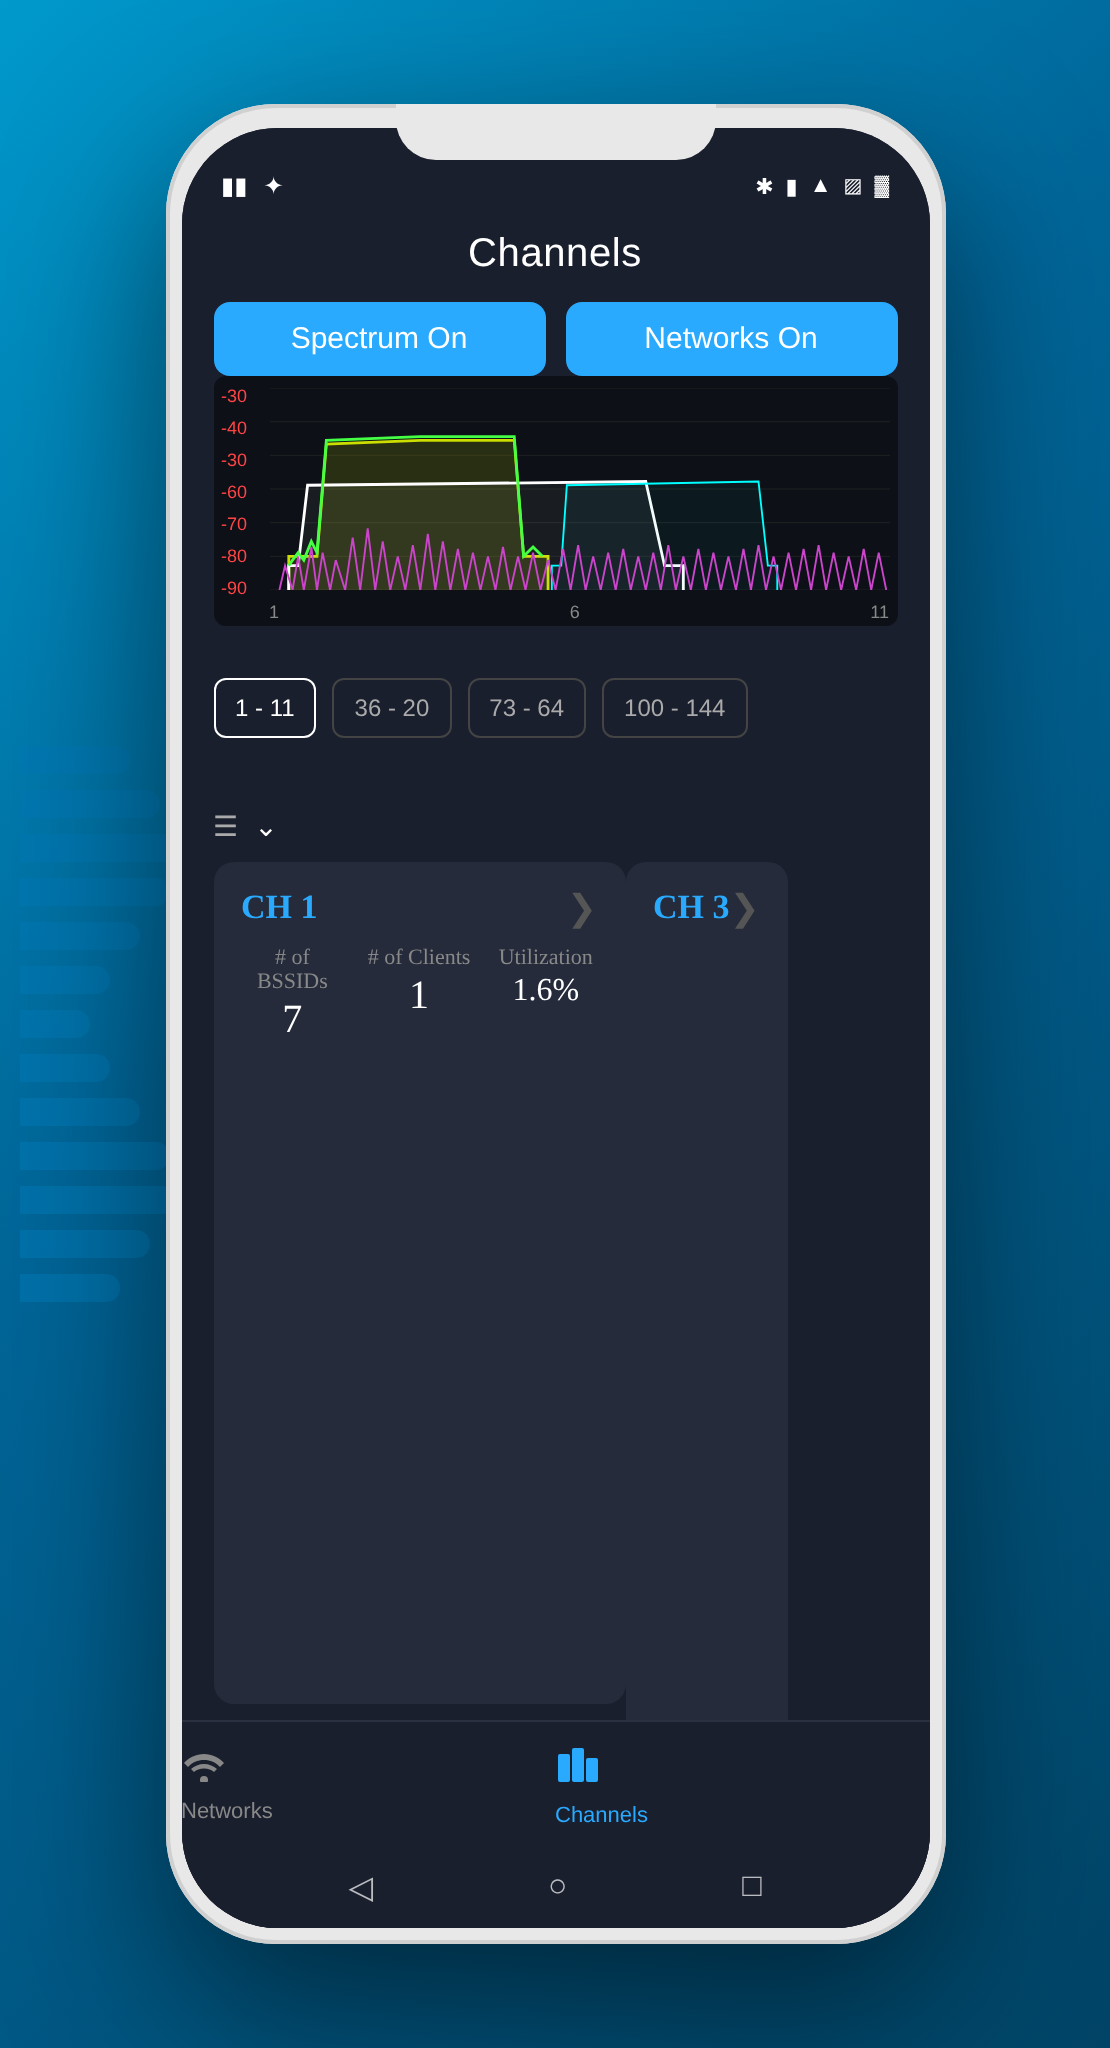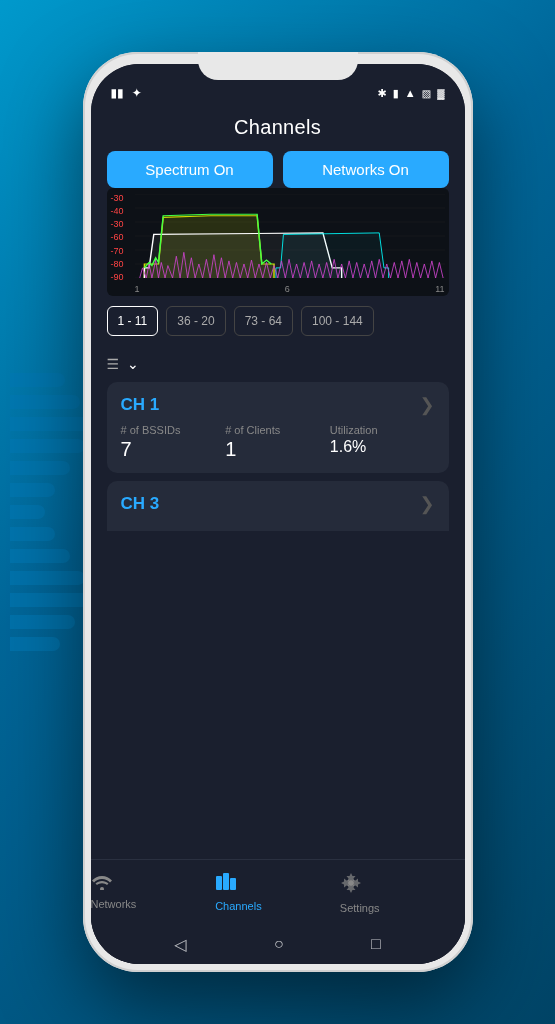--- a/index.html
+++ b/index.html
@@ -141,21 +141,21 @@
     .toggle-btn.active {
       background: #29aaff;
       color: white;
     }
 
     
     .spectrum-chart {
       margin: 0 16px;
       background: #0d1117;
       border-radius: 6px;
-      height: 108px;
+      height: 125px;
       position: relative;
       overflow: hidden;
       flex-shrink: 0;
     }
     .chart-y-labels {
       position: absolute;
       left: 4px;
       top: 6px;
       display: flex;
       flex-direction: column;
@@ -184,21 +184,21 @@
     }
     .chart-x-label {
       color: #888;
       font-size: 9px;
     }
 
     
     .channel-tabs {
       display: flex;
       gap: 8px;
-      padding: 10px 16px;
+      padding: 26px 16px;
       flex-shrink: 0;
     }
     .channel-tab {
       padding: 7px 10px;
       border-radius: 6px;
       border: 1px solid #444;
       background: transparent;
       color: #aaa;
       font-size: 12px;
       cursor: pointer;
@@ -232,22 +232,23 @@
       color: white;
       font-size: 14px;
     }
 
     
     .channels-list {
       flex: 1;
       overflow: hidden;
       padding: 0 16px;
       display: flex;
-      flex-direction: column;
+      flex-direction: row;
       gap: 0;
+      font-family: Liberation Serif, serif;
     }
     .channel-card {
       background: #252b3a;
       border-radius: 10px;
       padding: 12px 14px;
       margin-bottom: 8px;
       position: relative;
     }
     .channel-card-header {
       display: flex;
@@ -259,21 +260,22 @@
       color: #29aaff;
       font-size: 17px;
       font-weight: 600;
     }
     .channel-arrow {
       color: #555;
       font-size: 18px;
     }
     .channel-stats {
       display: flex;
-      gap: 0;
+      gap: 12px;
+      text-align: center;
     }
     .stat-col {
       flex: 1;
     }
     .stat-label {
       color: #888;
       font-size: 11px;
       margin-bottom: 2px;
     }
     .stat-value {
@@ -490,32 +492,20 @@
         <div class="nav-item active">
           <span class="nav-icon">
             <svg width="22" height="20" viewBox="0 0 22 20" fill="none">
               <rect x="1" y="4" width="6" height="14" rx="1" fill="#29aaff"></rect>
               <rect x="8" y="1" width="6" height="17" rx="1" fill="#29aaff"></rect>
               <rect x="15" y="6" width="6" height="12" rx="1" fill="#29aaff"></rect>
             </svg>
           </span>
           <span class="nav-label">Channels</span>
         </div>
-        <div class="nav-item">
-          <span class="nav-icon">
-            <svg width="22" height="22" viewBox="0 0 22 22" fill="none">
-              <circle cx="11" cy="11" r="3" fill="#888"></circle>
-              <path d="M11 1l1.5 3h3l-2 2.5 1 3L11 8l-3.5 1.5 1-3L6.5 4h3z" fill="#888" opacity="0.7"></path>
-              <path d="M11 21l-1.5-3h-3l2-2.5-1-3L11 14l3.5-1.5-1 3 2 2.5h-3z" fill="#888" opacity="0.7"></path>
-              <path d="M1 11l3-1.5v-3l2.5 2 3-1-1.5 3.5 1.5 3.5-3-1-2.5 2v-3z" fill="#888" opacity="0.7"></path>
-              <path d="M21 11l-3 1.5v3l-2.5-2-3 1 1.5-3.5-1.5-3.5 3 1 2.5-2v3z" fill="#888" opacity="0.7"></path>
-            </svg>
-          </span>
-          <span class="nav-label">Settings</span>
-        </div>
       </div>
 
       <div class="android-bar">
         <span class="android-btn">◁</span>
         <span class="android-btn">○</span>
         <span class="android-btn">□</span>
       </div>
 
     </div>
   </div>

